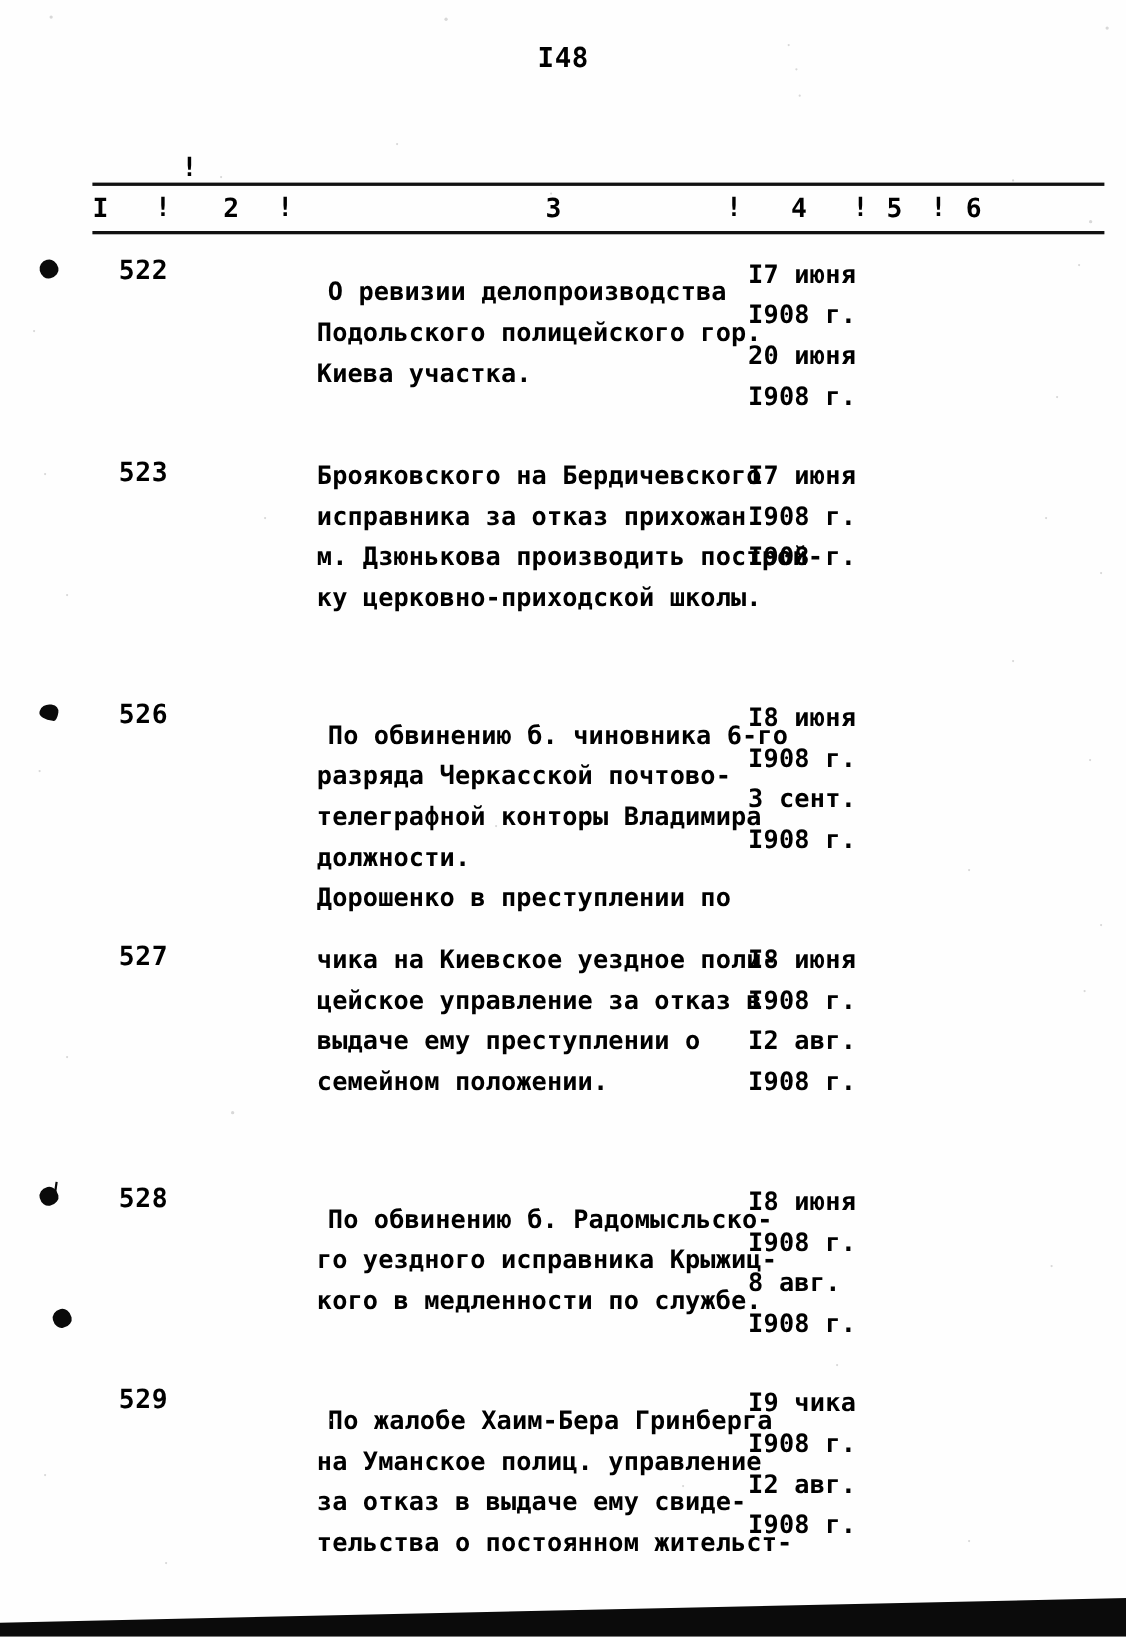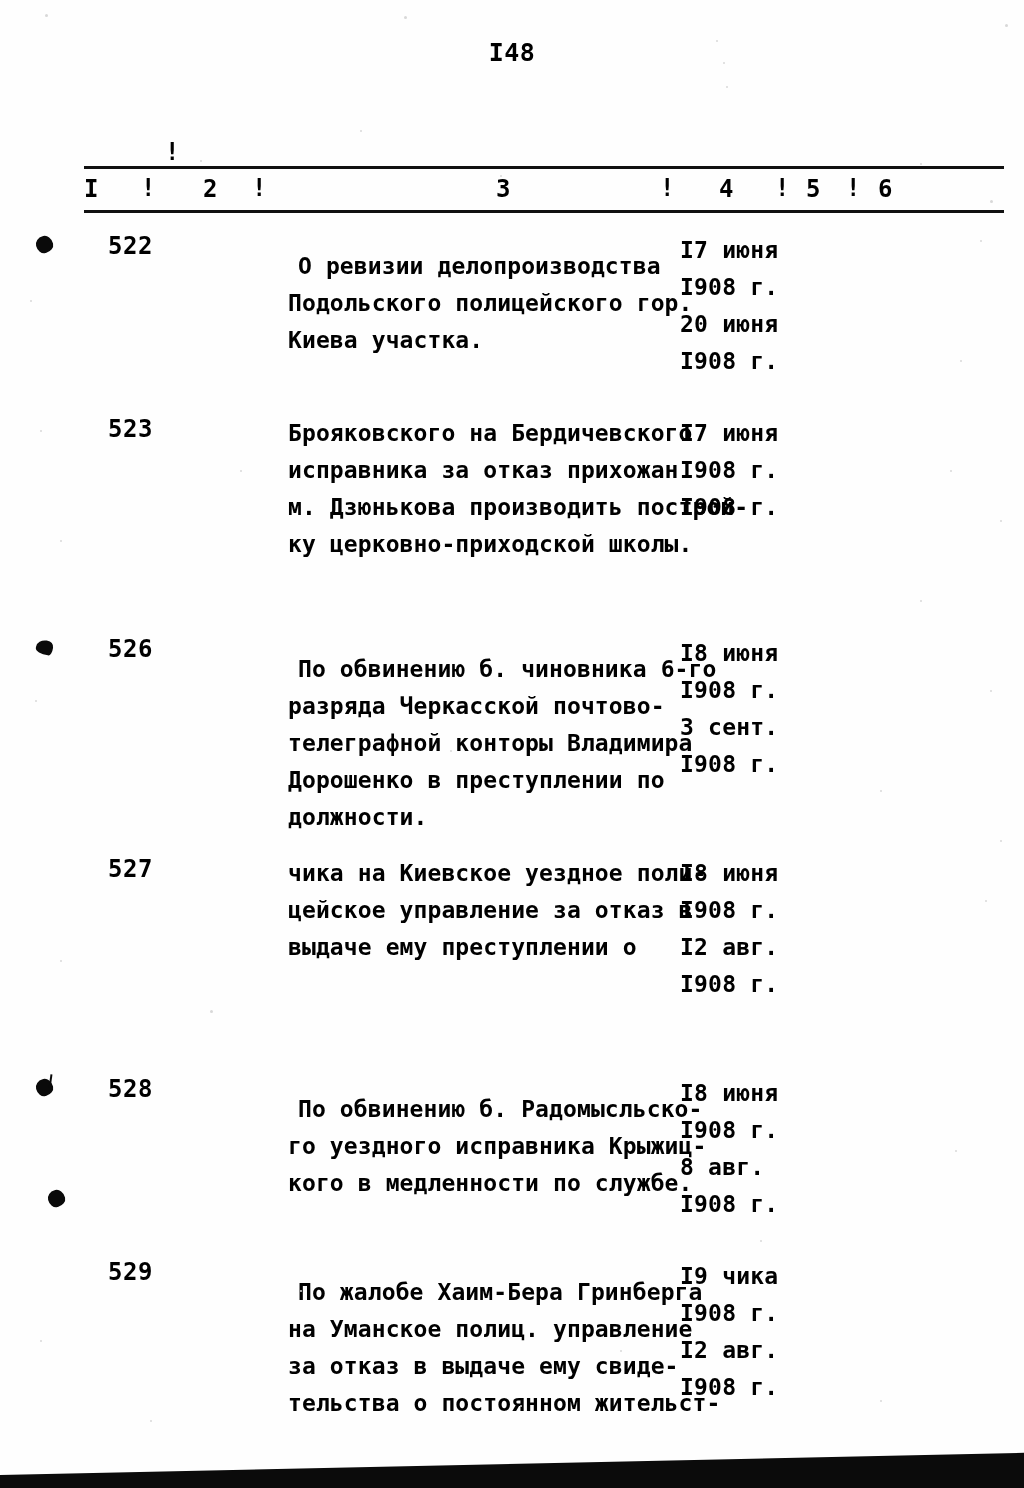--- a/index.html
+++ b/index.html
@@ -208,36 +208,37 @@
           <div class="tline">I908 г.</div>
         </div>
       </div>
       <div class="entry" style="height: 220px;">
         <div class="entry-mark m2"></div>
         <div class="entry-num">526</div>
         <div class="entry-body">
           <div class="tline indent">По обвинению б. чиновника 6-го</div>
           <div class="tline">разряда Черкасской почтово-</div>
           <div class="tline">телеграфной конторы Владимира</div>
+          <div class="tline">должности.</div>
           <div class="tline">Дорошенко в преступлении по</div>
-          <div class="tline">должности.</div>
         </div>
         <div class="entry-dates">
           <div class="tline">I8 июня</div>
           <div class="tline">I908 г.</div>
           <div class="tline">3 сент.</div>
           <div class="tline">I908 г.</div>
         </div>
       </div>
       <div class="entry" style="height: 220px;">
         <div class="entry-num">527</div>
         <div class="entry-body">
           <div class="tline">чика на Киевское уездное поли-</div>
           <div class="tline">цейское управление за отказ в</div>
           <div class="tline">выдаче ему преступлении о</div>
+          <div class="tline">семейном положении.</div>
         </div>
         <div class="entry-dates">
           <div class="tline">I8 июня</div>
           <div class="tline">I908 г.</div>
           <div class="tline">I2 авг.</div>
           <div class="tline">I908 г.</div>
         </div>
       </div>
       <div class="entry" style="height: 183px;">
         <div class="entry-mark m3"></div>

